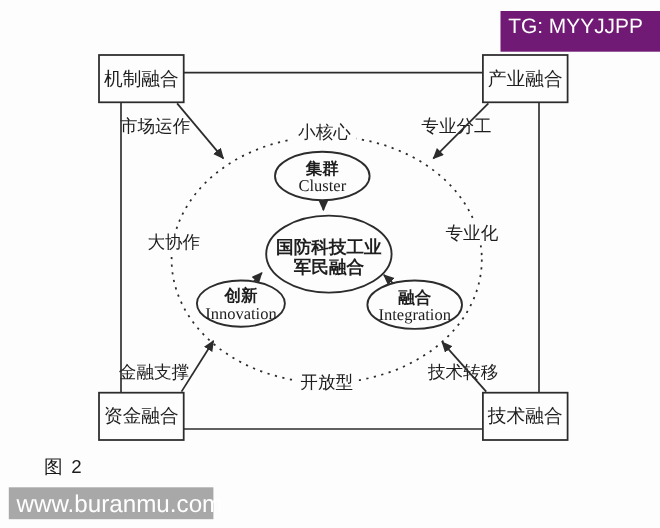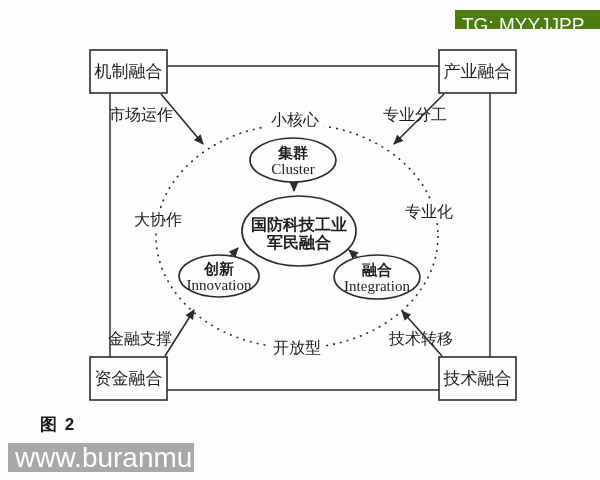--- a/index.html
+++ b/index.html
@@ -19,47 +19,47 @@
     font-family: "Liberation Serif", serif;
     fill: #1e1e1e;
   }
   .box-label { font-size: 17px; }
   .ring-label { font-size: 16px; }
   .ell-zh { font-size: 15px; font-weight: bold; }
   .ell-en { font-size: 15px; }
   .center-zh { font-size: 16px; font-weight: bold; }
   .tg-badge {
     position: absolute; left: 455px; top: 10px;
-    width: 145px; height: 19px;
-    background: #4d7c0f;
+    width: 145px; height: 37px;
+    background: #701a75;
     color: #ffffff;
     font-family: "Liberation Sans", sans-serif;
     font-size: 19px;
     line-height: 29px;
     padding-left: 7px;
   }
   .caption {
     position: absolute; left: 40px; top: 413px;
     width: 540px;
     font-family: "Liberation Sans", sans-serif;
-    font-weight: bold;
+    font-weight: normal;
     font-size: 17px;
     color: #1b1b1b;
     letter-spacing: 1.5px;
     white-space: nowrap;
     display: flex;
   }
   .caption .gap { width: 18px; }
   .site-watermark {
     position: absolute; left: 8px; top: 443px;
     width: 186px; height: 29px;
     background: #a8a8a8;
     color: #ffffff;
     font-family: "Liberation Sans", sans-serif;
-    font-size: 28px;
+    font-size: 22px;
     line-height: 29px;
     padding-left: 7px;
   }
 </style>
 </head>
 <body>
 
 <div class="stage">
 
   <svg width="600" height="480" viewBox="0 0 600 480">

